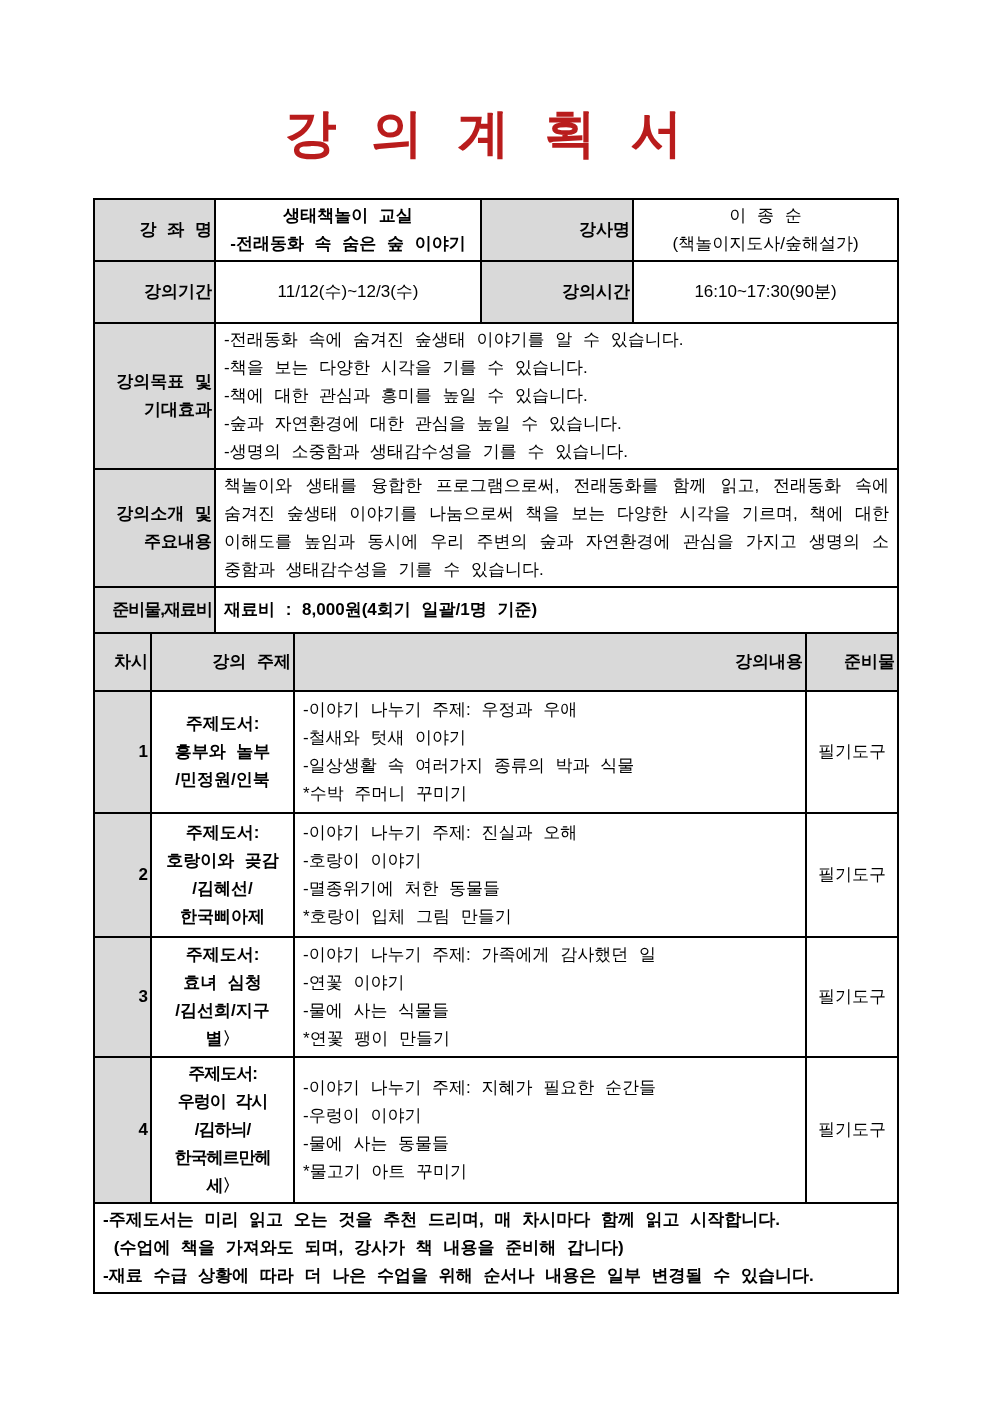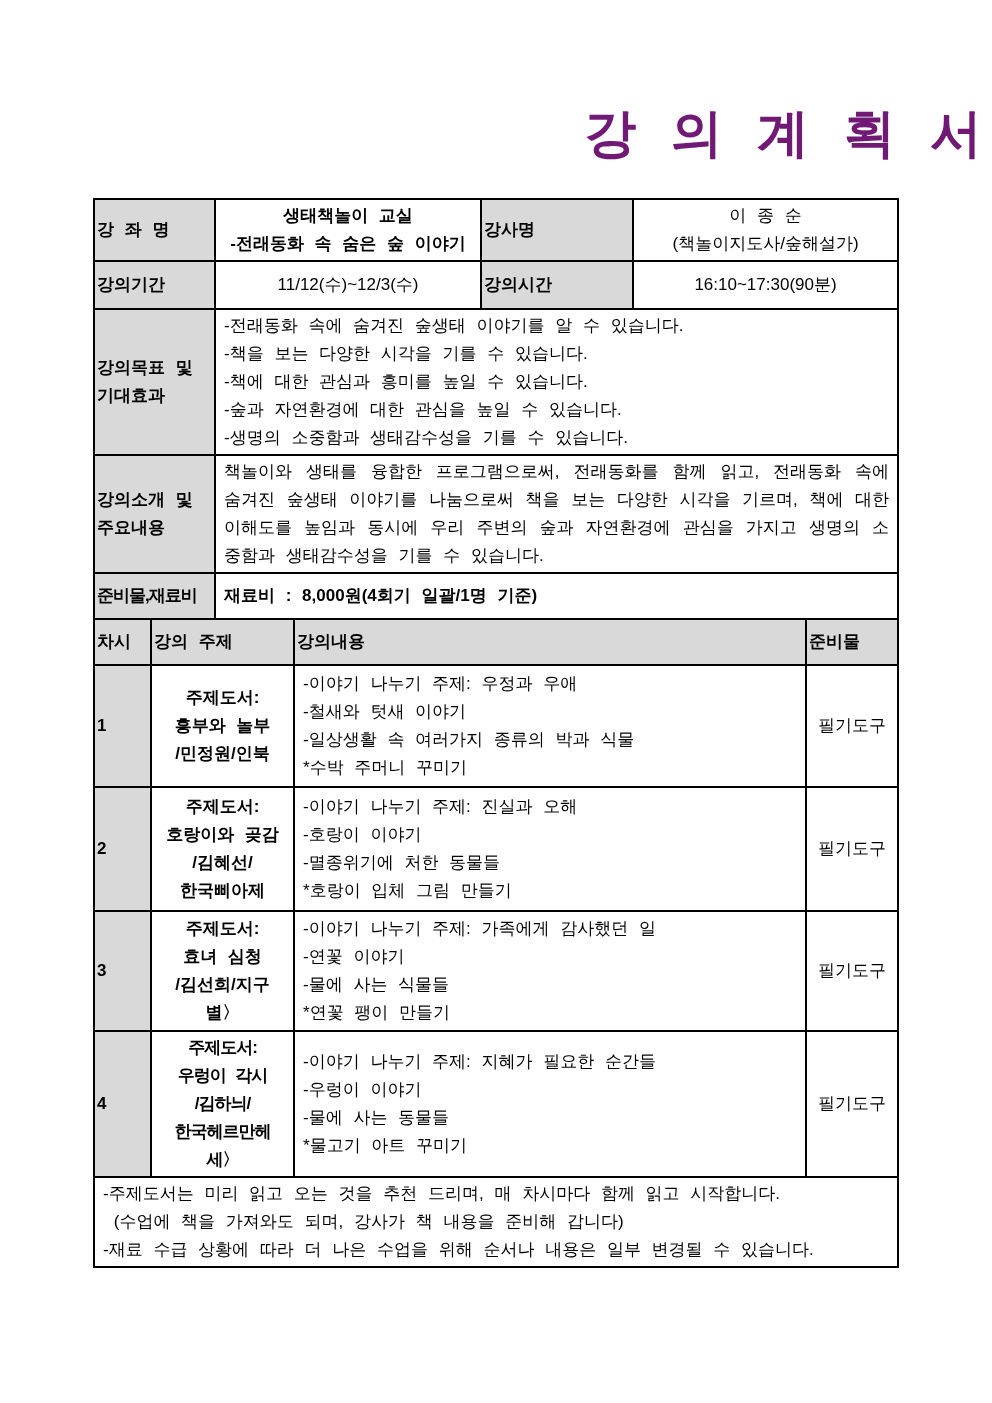--- a/index.html
+++ b/index.html
@@ -14,66 +14,66 @@
     color: #000000;
   }
   .page {
     width: 992px;
     height: 1403px;
     position: relative;
     box-sizing: border-box;
     padding-top: 102px;
   }
   .doc-title {
-    margin: 0 0 34px 0;
-    text-align: right;
+    margin: 0 15px 34px 0;
+    text-align: center;
     font-size: 52px;
     font-weight: bold;
     line-height: 62px;
     letter-spacing: 10px;
-    color: #701a75;
+    color: #b91c1c;
   }
   table.doc-table {
     border-collapse: collapse;
     table-layout: fixed;
     margin-left: 93px;
     width: 806px;
     word-spacing: 6px;
   }
   .doc-table td, .doc-table th {
     border: 2px solid #000000;
     padding: 2px 8px;
     vertical-align: middle;
     font-size: 17px;
     line-height: 28px;
     overflow: hidden;
   }
   .doc-table th.hdr {
     background: #d9d9d9;
     font-weight: bold;
-    text-align: left;
+    text-align: right;
     padding: 8px 2px;
   }
   .tight { letter-spacing: -1px; }
   .c { text-align: center; }
   .b { font-weight: bold; }
   .lines div { line-height: 28px; }
   .content-cell { text-align: left; padding-left: 10px; }
   .justify-cell {
     text-align: justify;
     padding-left: 10px;
     padding-right: 10px;
     margin-top: 48px;
   }
   .notes-cell {
     text-align: left;
     padding-left: 8px;
     font-size: 17px;
   }
-  .notes-cell div { line-height: 28px; white-space: pre-wrap; }
+  .notes-cell div { line-height: 28px; white-space: pre-wrap; font-weight: bold; }
 </style>
 </head>
 <body>
 
 <div class="page">
 
   <h1 class="doc-title">강 의 계 획 서</h1>
 
   <table class="doc-table">
     <colgroup>
@@ -93,21 +93,21 @@
         <div>생태책놀이 교실</div>
         <div>-전래동화 속 숨은 숲 이야기</div>
       </td>
       <th class="hdr">강사명</th>
       <td class="c lines" colspan="2">
         <div>이 종 순</div>
         <div>(책놀이지도사/숲해설가)</div>
       </td>
     </tr>
 
-    <tr style="height:48px">
+    <tr style="height:62px">
       <th class="hdr" colspan="2">강의기간</th>
       <td class="c" colspan="2">11/12(수)~12/3(수)</td>
       <th class="hdr">강의시간</th>
       <td class="c" colspan="2">16:10~17:30(90분)</td>
     </tr>
 
 
     <tr style="height:140px">
       <th class="hdr lines" colspan="2">
         <div>강의목표 및</div>
@@ -128,21 +128,21 @@
         <div>주요내용</div>
       </th>
       <td class="justify-cell" colspan="5">책놀이와 생태를 융합한 프로그램으로써, 전래동화를 함께 읽고, 전래동화 속에 숨겨진 숲생태 이야기를 나눔으로써 책을 보는 다양한 시각을 기르며, 책에 대한 이해도를 높임과 동시에 우리 주변의 숲과 자연환경에 관심을 가지고 생명의 소중함과 생태감수성을 기를 수 있습니다.</td>
     </tr>
 
     <tr style="height:25px">
       <th class="hdr tight" colspan="2">준비물,재료비</th>
       <td class="b content-cell" colspan="5">재료비 : 8,000원(4회기 일괄/1명 기준)</td>
     </tr>
 
-    <tr style="height:46px">
+    <tr style="height:58px">
       <th class="hdr">차시</th>
       <th class="hdr" colspan="2">강의 주제</th>
       <th class="hdr" colspan="3">강의내용</th>
       <th class="hdr">준비물</th>
     </tr>
 
     <tr style="height:122px">
       <th class="hdr">1</th>
       <td class="c b lines" colspan="2">
         <div>주제도서:</div>

